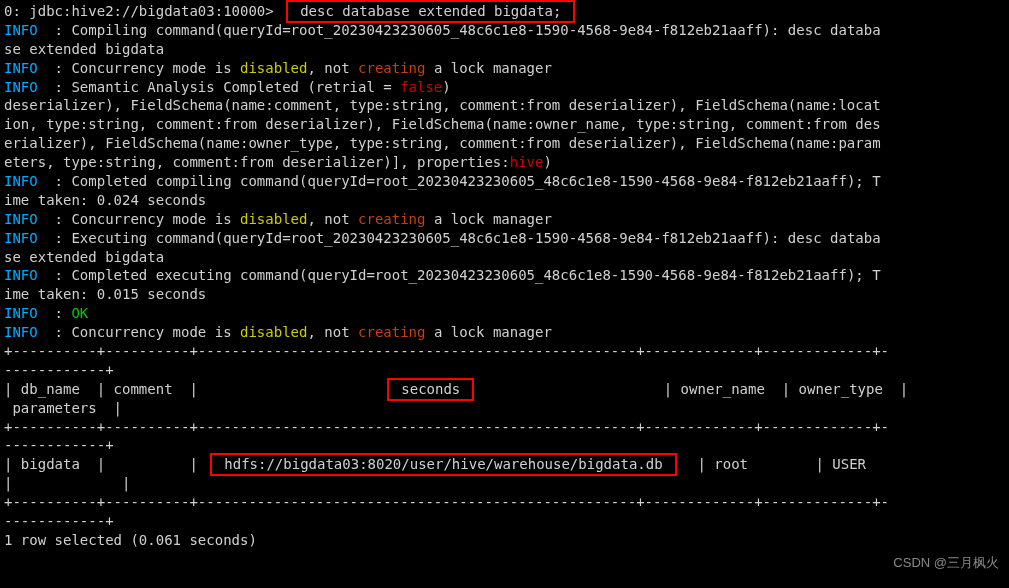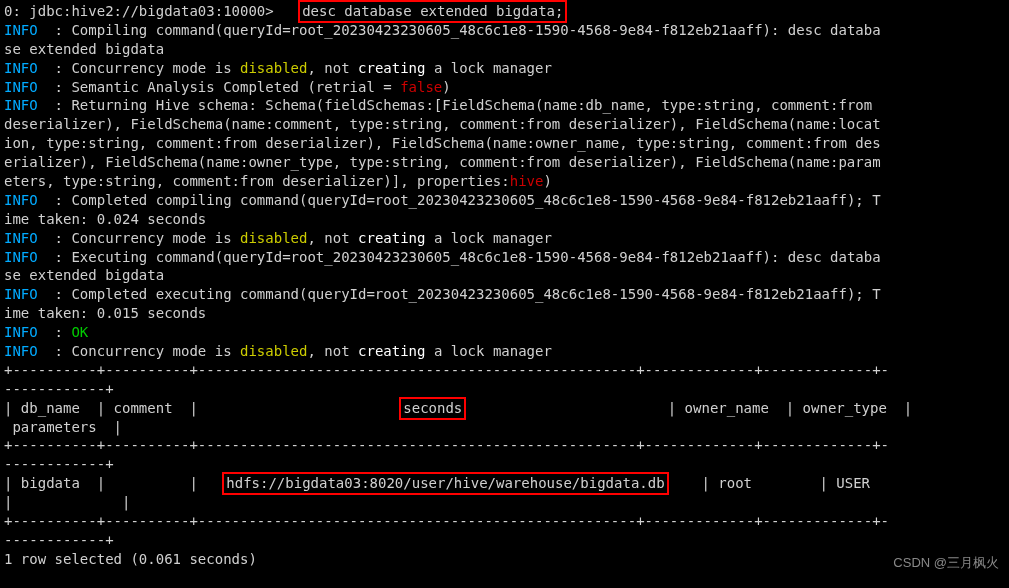--- a/index.html
+++ b/index.html
@@ -12,50 +12,49 @@
       padding: 2px 4px;
       width: 1009px;
       height: 588px;
       overflow: hidden;
       position: relative;
     }
     .line { white-space: pre; }
     .prompt { color: #d0d0d0; }
     .info { color: #00aaff; }
     .yellow { color: #cccc00; }
-    .cyan { color: #ffffff; }
+    .cyan { color: #c2410c; }
     .red { color: #cc0000; text-align: right; }
     .green { color: #00cc00; }
     .white { color: #d0d0d0; }
     .highlight-box {
       border: 2px solid #ff0000;
       display: inline-block;
-      padding: 0 2px;
-      margin: -2px 16px;
+      padding: 0 12px;
+      margin: -2px 4px;
     }
     .watermark {
       position: absolute;
       bottom: 16px;
       right: 10px;
       color: #888;
       font-size: 13px;
       font-family: sans-serif;
     }
   </style>
 </head>
 <body>
 
 <div class="line"><span class="prompt">0: jdbc:hive2://bigdata03:10000&gt; </span><span class="highlight-box"><span class="white">desc database extended bigdata;</span></span></div>
 
 <div id="log-container">
     <div class="line"><span class="info">INFO</span><span class="white">  : Compiling command(queryId=root_20230423230605_48c6c1e8-1590-4568-9e84-f812eb21aaff): desc databa</span></div>
     <div class="line"><span class="white">se extended bigdata</span></div>
     <div class="line"><span class="info">INFO</span><span class="white">  : Concurrency mode is </span><span class="yellow">disabled</span><span class="white">, not </span><span class="cyan">creating</span><span class="white"> a lock manager</span></div>
     <div class="line"><span class="info">INFO</span><span class="white">  : Semantic Analysis Completed (retrial = </span><span class="red">false</span><span class="white">)</span></div>
-    <div class="line"><span class="info">INFO</span><span class="white">  : Returning Hive schema: Schema(fieldSchemas:[FieldSchema(name:db_name, type:string, comment:from </span></div>
     <div class="line"><span class="white">deserializer), FieldSchema(name:comment, type:string, comment:from deserializer), FieldSchema(name:locat</span></div>
     <div class="line"><span class="white">ion, type:string, comment:from deserializer), FieldSchema(name:owner_name, type:string, comment:from des</span></div>
     <div class="line"><span class="white">erializer), FieldSchema(name:owner_type, type:string, comment:from deserializer), FieldSchema(name:param</span></div>
     <div class="line"><span class="white">eters, type:string, comment:from deserializer)], properties:</span><span class="red">hive</span><span class="white">)</span></div>
     <div class="line"><span class="info">INFO</span><span class="white">  : Completed compiling command(queryId=root_20230423230605_48c6c1e8-1590-4568-9e84-f812eb21aaff); T</span></div>
     <div class="line"><span class="white">ime taken: 0.024 seconds</span></div>
     <div class="line"><span class="info">INFO</span><span class="white">  : Concurrency mode is </span><span class="yellow">disabled</span><span class="white">, not </span><span class="cyan">creating</span><span class="white"> a lock manager</span></div>
     <div class="line"><span class="info">INFO</span><span class="white">  : Executing command(queryId=root_20230423230605_48c6c1e8-1590-4568-9e84-f812eb21aaff): desc databa</span></div>
     <div class="line"><span class="white">se extended bigdata</span></div>
     <div class="line"><span class="info">INFO</span><span class="white">  : Completed executing command(queryId=root_20230423230605_48c6c1e8-1590-4568-9e84-f812eb21aaff); T</span></div>

